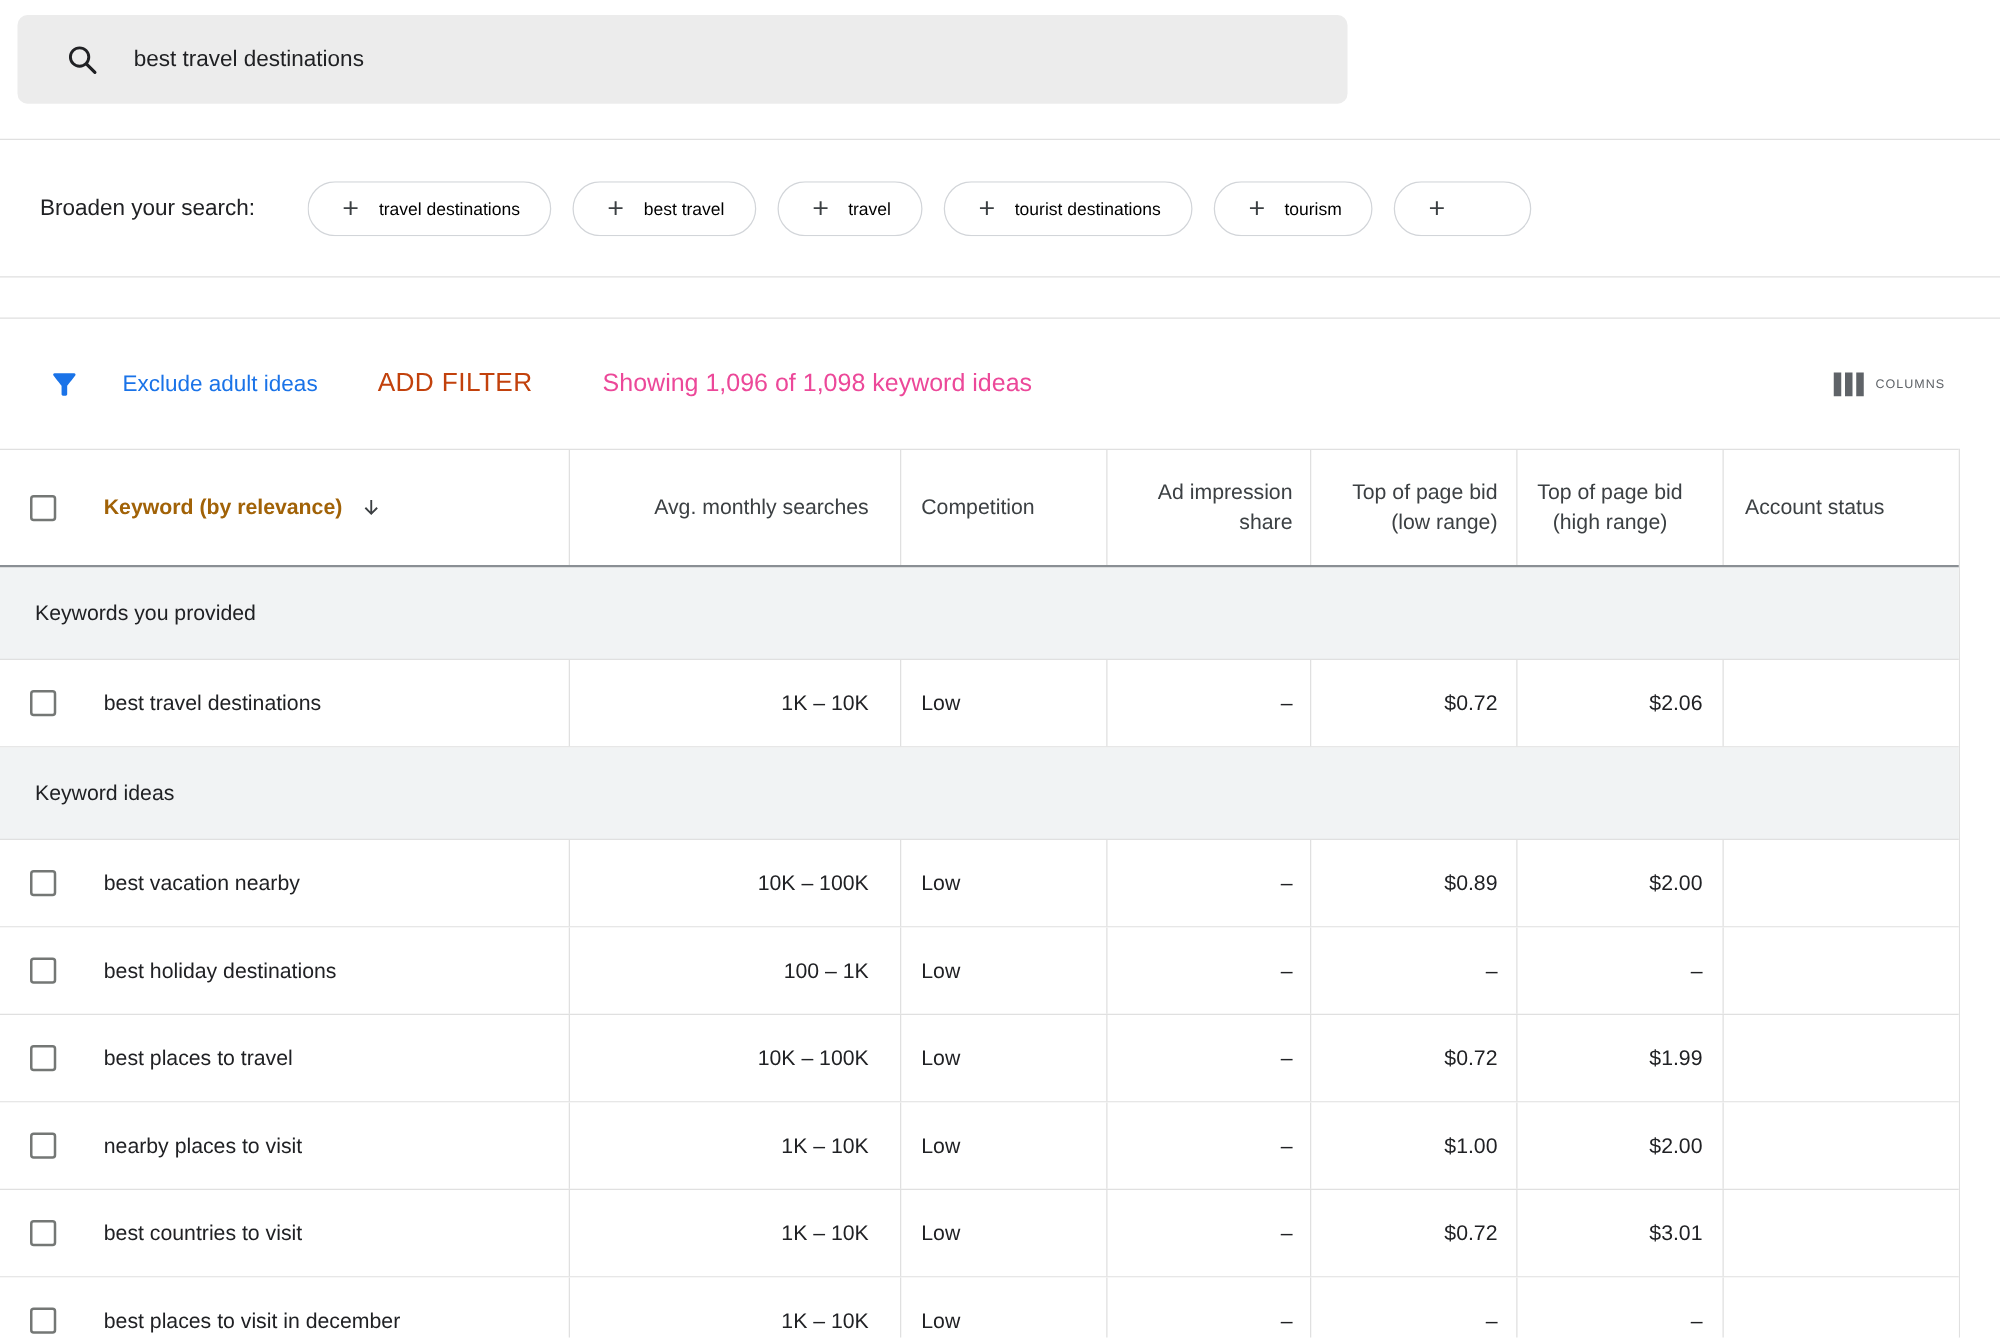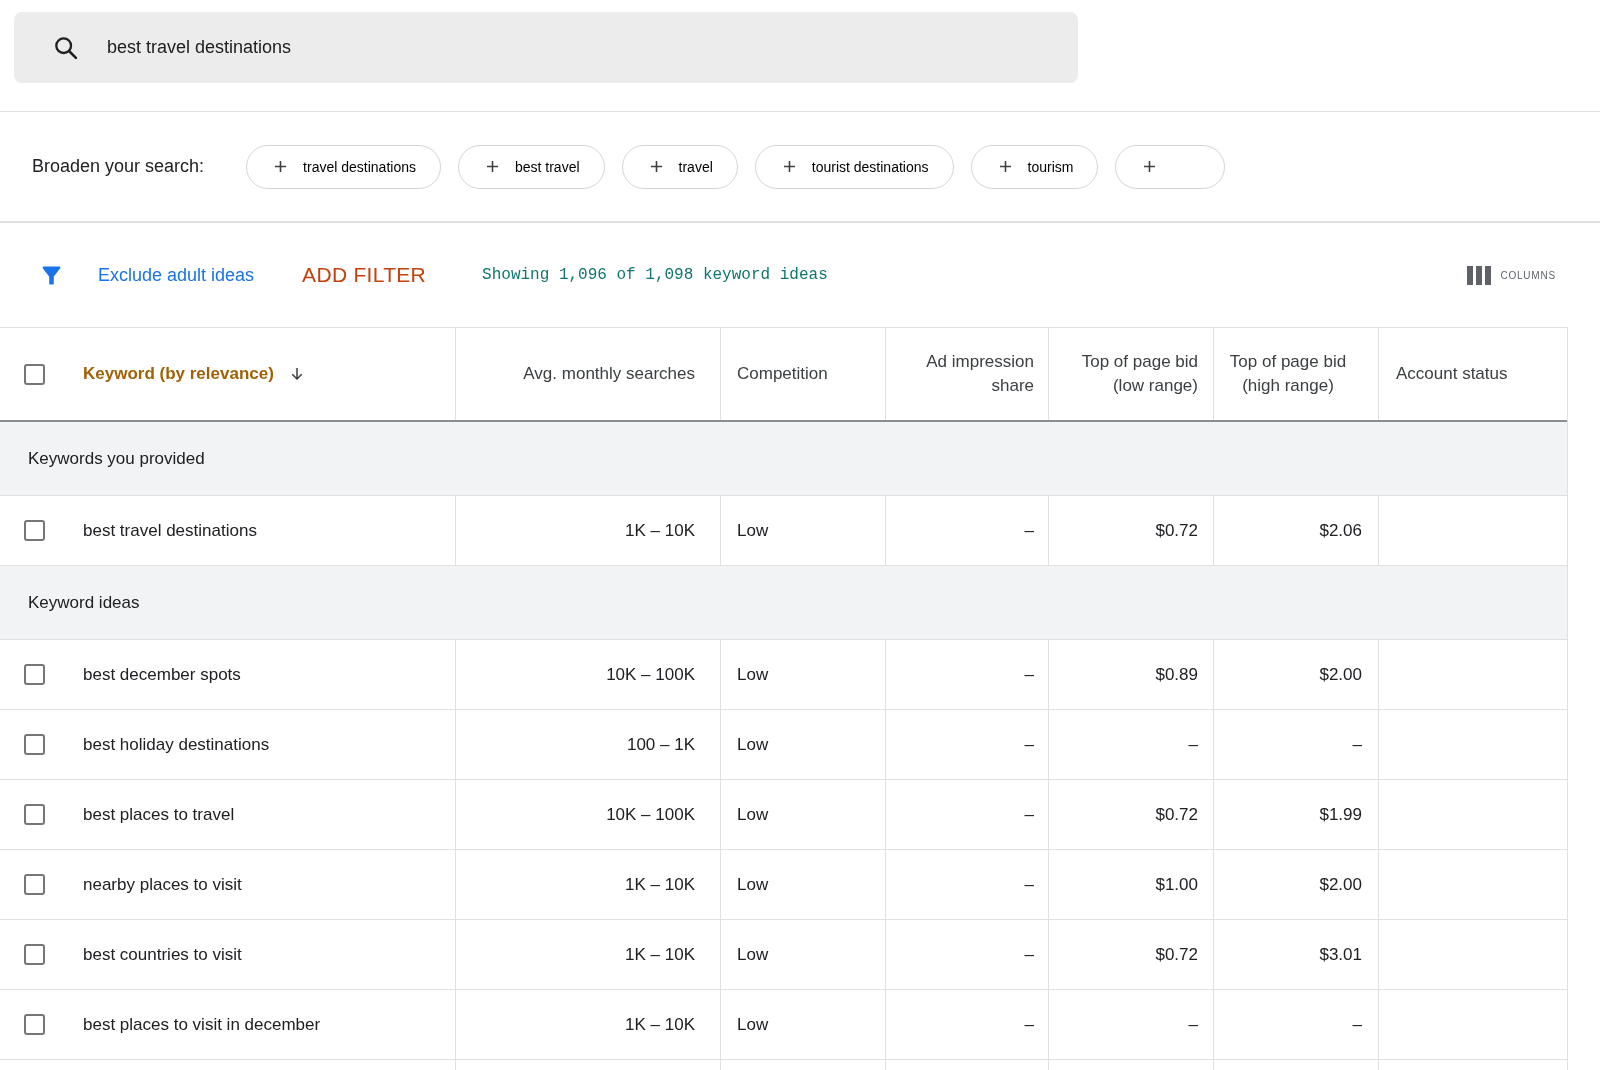--- a/index.html
+++ b/index.html
@@ -28,25 +28,25 @@
   .chips-row { display: flex; align-items: center; gap: 17px; margin-left: 42px; flex: 1; overflow: hidden; flex-wrap: nowrap; }
   .chip {
     flex: none; height: 44px; border: 1px solid #d2d5d9; border-radius: 22px;
     display: flex; align-items: center; padding: 0 24px; background: #fff; cursor: pointer;
   }
   .chip .plus-wrap { display: flex; align-items: center; margin-right: 13px; }
   .chip-label { font-size: 14px; color: #000000; white-space: nowrap; }
   .chips-row .chip:last-child { min-width: 110px; }
 
   
-  .filter-bar { height: 105px; display: flex; align-items: center; padding-left: 38px; }
+  .filter-bar { height: 105px; display: flex; align-items: center; padding-left: 38px; margin-top: 32px; }
   .funnel-wrap { display: flex; align-items: center; }
   .exclude-link { margin-left: 33px; font-size: 18px; color: #1a73e8; cursor: pointer; }
   .add-filter { margin-left: 48px; font-size: 21px; color: #c2410c; font-weight: 500; letter-spacing: 0.3px; cursor: pointer; }
-  .showing-text { margin-left: 56px; font-size: 16px; color: #0f766e; font-family: Liberation Mono, monospace; }
+  .showing-text { margin-left: 56px; font-size: 20px; color: #ec4899; }
   .columns-widget { margin-left: auto; margin-right: 44px; display: flex; flex-direction: row; align-items: center; gap: 8px; cursor: pointer; }
   .columns-label { font-size: 10px; color: #5f6368; letter-spacing: 0.8px; }
 
   
   .table { width: 1568px; border-right: 1px solid #e0e0e0; }
   .grid { display: grid; grid-template-columns: 68px 387px 265px 165px 163px 165px 165px 190px; }
   .cell { display: flex; align-items: center; font-size: 17px; color: #202124; }
   .c-searches, .c-comp, .c-adshare, .c-bidlow, .c-bidhigh, .c-status { border-left: 1px solid #e0e0e0; }
   .c-check   { padding-left: 24px; }
   .c-keyword { padding-left: 15px; }
@@ -210,21 +210,21 @@
   </div>
 
   <div class="section-row">
     <div class="section-label">Keyword ideas</div>
   </div>
 
   <div class="grid data-row">
     <div class="cell c-check">
       <span class="checkbox"></span>
     </div>
-    <div class="cell c-keyword bindcell">best december spots</div>
+    <div class="cell c-keyword bindcell">best vacation nearby</div>
     <div class="cell c-searches bindcell">10K – 100K</div>
     <div class="cell c-comp bindcell">Low</div>
     <div class="cell c-adshare bindcell">–</div>
     <div class="cell c-bidlow bindcell">$0.89</div>
     <div class="cell c-bidhigh bindcell">$2.00</div>
     <div class="cell c-status bindcell"></div>
   </div>
 
   <div class="grid data-row">
     <div class="cell c-check">

